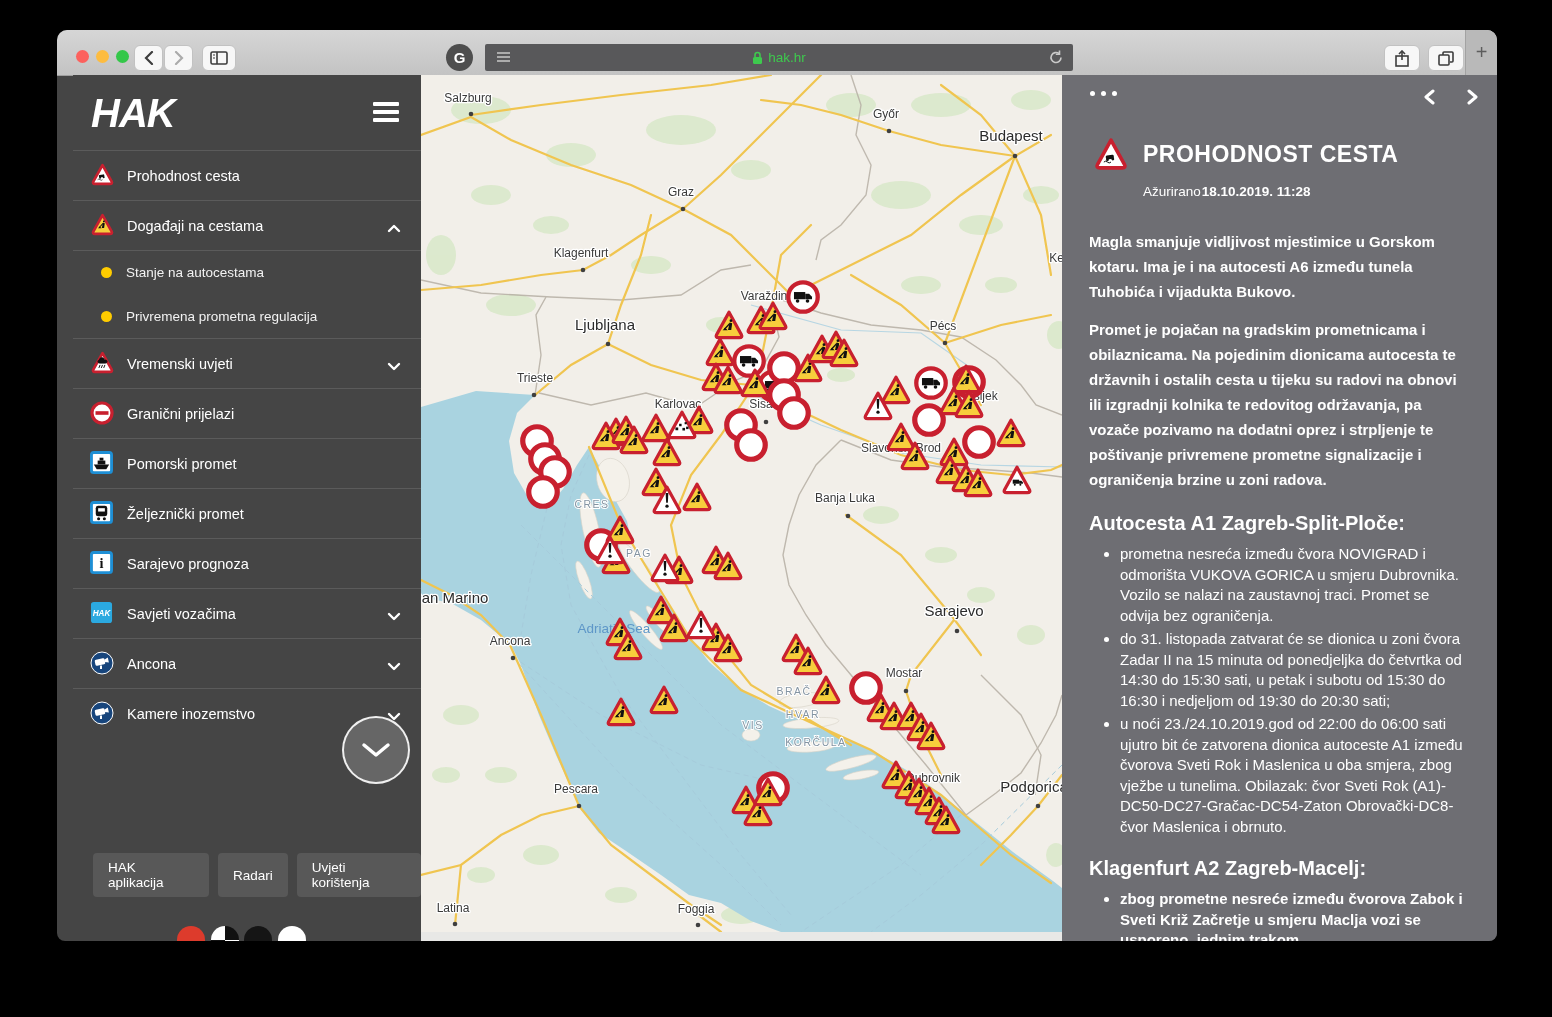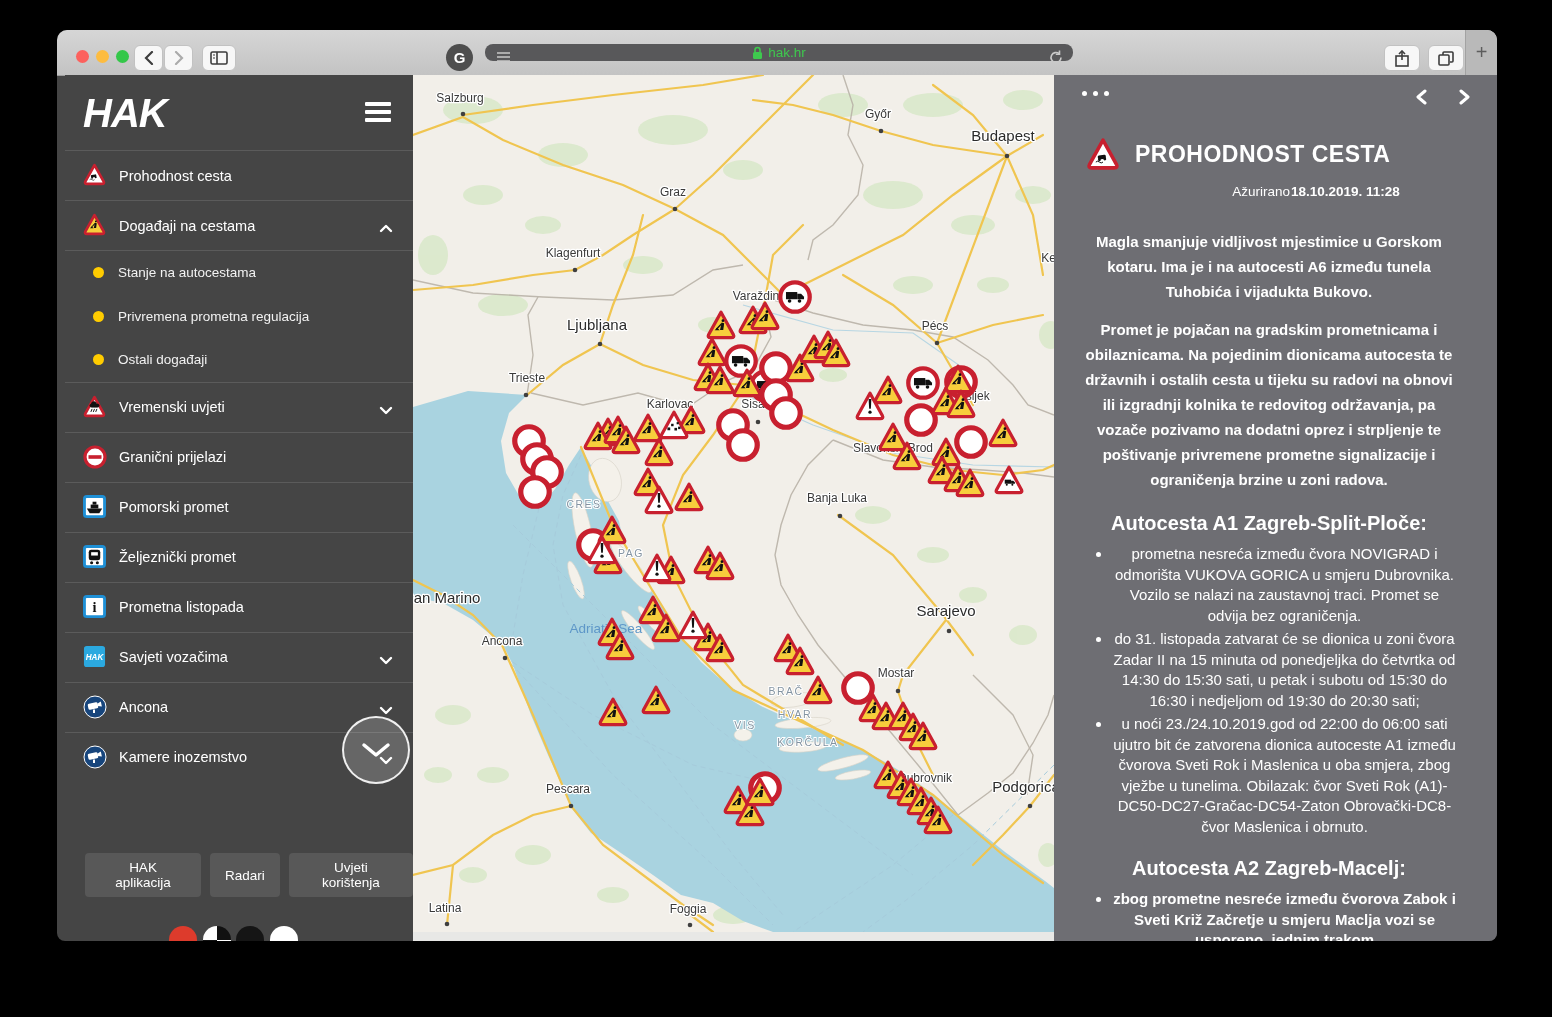--- a/index.html
+++ b/index.html
@@ -8,27 +8,27 @@
   .window{position:absolute;left:57px;top:30px;width:1440px;height:911px;border-radius:10px 10px 8px 8px;
           overflow:hidden;background:#454545;box-shadow:0 25px 60px rgba(0,0,0,.6);}
   
   .toolbar{position:absolute;left:0;top:0;width:100%;height:45px;
            background:linear-gradient(#d6d6d6,#c3c3c3);border-bottom:1px solid #9f9f9f;}
   .tl{position:absolute;top:20px;width:13px;height:13px;border-radius:50%;}
   .tbtn{position:absolute;top:15px;height:26px;background:#f7f7f7;border:1px solid #c2c2c2;border-radius:6px;
         display:flex;align-items:center;justify-content:center;box-sizing:border-box;}
   .gbadge{position:absolute;top:14px;width:27px;height:27px;border-radius:50%;background:#4e4e4e;
           color:#fff;font-weight:bold;font-size:15px;display:flex;align-items:center;justify-content:center;}
-  .urlfield{position:absolute;left:428px;top:14px;width:588px;height:17px;background:#58585a;border-radius:8px;}
+  .urlfield{position:absolute;left:428px;top:14px;width:588px;height:27px;background:#58585a;border-radius:2px;}
   .urltext{position:absolute;left:0;top:0;width:100%;height:100%;display:flex;align-items:center;justify-content:center;
            color:#3ec94e;font-size:13.5px;gap:5px;}
   .plusseg{position:absolute;right:0;top:0;width:31px;height:45px;background:#b9b9b9;border-left:1px solid #a2a2a2;
            display:flex;align-items:center;justify-content:center;color:#5d5d5d;font-size:20px;}
   
-  .content{position:absolute;left:8px;top:45px;width:1440px;height:866px;text-align:center;}
+  .content{position:absolute;left:16px;top:45px;width:1440px;height:866px;}
   .sidebar{position:absolute;left:0;top:0;width:348px;height:866px;background:#454545;overflow:hidden;}
   .mapcol{position:absolute;left:348px;top:0;width:641px;height:866px;background:#e8e8e6;}
   .panel{position:absolute;left:989px;top:0;width:451px;height:866px;background:#6e6e73;overflow:hidden;}
   
   .logo-row{position:relative;height:75px;}
   .logo{position:absolute;left:18px;top:16px;color:#fff;font-size:40px;font-weight:bold;font-style:italic;
         letter-spacing:-1px;}
   .burger{position:absolute;right:22px;top:27px;width:26px;height:20px;cursor:pointer;}
   .burger div{height:3.5px;background:#fff;border-radius:1px;margin-bottom:4.5px;}
   .mitem{position:relative;height:49px;border-top:1px solid rgba(255,255,255,.12);display:flex;align-items:center;
@@ -181,24 +181,20 @@
             </div>
             <div class="sub">
               <div class="subitem">
                 <span class="subdot"></span>
                      <span>Stanje na autocestama</span>
               </div>
               <div class="subitem">
                 <span class="subdot"></span>
                      <span>Privremena prometna regulacija</span>
               </div>
-              <div class="subitem">
-                <span class="subdot"></span>
-                     <span>Ostali događaji</span>
-              </div>
             </div>
             <div class="mitem">
               <span class="ic"><svg width="25" height="23" viewBox="-20 -19 40 38">
                   <use href="#tri-shape" fill="#fff" stroke="#c8202f" stroke-width="4.5" stroke-linejoin="round"></use>
                   <g stroke="#111" stroke-width="1.6">
                     <path d="M-5,-4 a4,4 0 0 1 8,0 h2 a2.5,2.5 0 0 1 0,5 h-10 a2.5,2.5 0 0 1 0,-5 Z" fill="#111"></path>
                     <line x1="-4" y1="4" x2="-6" y2="9"></line>
                     <line x1="0" y1="4" x2="-2" y2="9"></line>
                     <line x1="4" y1="4" x2="2" y2="9"></line>
                   </g>
@@ -236,21 +232,21 @@
                     <circle cx="15" cy="18.5" r="1.6"></circle>
                   </g>
                 </svg></span>
     <span>Željeznički promet</span>
     </div>
             <div class="mitem">
               <span class="ic"><svg width="23" height="23" viewBox="0 0 24 24">
                   <rect x="1.5" y="1.5" width="21" height="21" rx="2.5" fill="#fff" stroke="#1e8fd5" stroke-width="3"></rect>
                   <text x="12" y="18" text-anchor="middle" font-family="Liberation Serif,serif" font-weight="bold" font-size="15" fill="#111">i</text>
                 </svg></span>
-    <span>Prometna listopada</span>
+    <span>Sarajevo prognoza</span>
     </div>
             <div class="mitem">
               <span class="ic"><svg width="23" height="23" viewBox="0 0 24 24">
                   <rect x="1" y="1" width="22" height="22" rx="3" fill="#2ba9e0"></rect>
                   <text x="12" y="15.5" text-anchor="middle" font-family="Liberation Sans,sans-serif" font-style="italic" font-weight="bold" font-size="8.5" fill="#fff">HAK</text>
                 </svg></span>
     <span>Savjeti vozačima</span>
     <span class="mchev"><svg width="14" height="9" viewBox="0 0 14 9">
                   <path d="M2,2 L7,7 L12,2" fill="none" stroke="#fff" stroke-width="2.4" stroke-linecap="round" stroke-linejoin="round"></path>
                 </svg></span>
@@ -640,21 +636,21 @@
         </div>
         <div class="ptext" id="ptext">
               <p>Magla smanjuje vidljivost mjestimice u Gorskom kotaru. Ima je i na autocesti A6 između tunela Tuhobića i vijadukta Bukovo.</p>
               <p>Promet je pojačan na gradskim prometnicama i obilaznicama. Na pojedinim dionicama autocesta te državnih i ostalih cesta u tijeku su radovi na obnovi ili izgradnji kolnika te redovitog održavanja, pa vozače pozivamo na dodatni oprez i strpljenje te poštivanje privremene prometne signalizacije i ograničenja brzine u zoni radova.</p>
               <h3>Autocesta A1 Zagreb-Split-Ploče:</h3>
               <ul>
                 <li>prometna nesreća između čvora NOVIGRAD i odmorišta VUKOVA GORICA u smjeru Dubrovnika. Vozilo se nalazi na zaustavnoj traci. Promet se odvija bez ograničenja.</li>
                 <li>do 31. listopada zatvarat će se dionica u zoni čvora Zadar II na 15 minuta od ponedjeljka do četvrtka od 14:30 do 15:30 sati, u petak i subotu od 15:30 do 16:30 i nedjeljom od 19:30 do 20:30 sati;</li>
                 <li>u noći 23./24.10.2019.god od 22:00 do 06:00 sati ujutro bit će zatvorena dionica autoceste A1 između čvorova Sveti Rok i Maslenica u oba smjera, zbog vježbe u tunelima. Obilazak: čvor Sveti Rok (A1)-DC50-DC27-Gračac-DC54-Zaton Obrovački-DC8-čvor Maslenica i obrnuto.</li>
               </ul>
-              <h3>Autocesta A2 Zagreb-Macelj:</h3>
+              <h3>Klagenfurt A2 Zagreb-Macelj:</h3>
               <ul>
                 <li class="bold">zbog prometne nesreće između čvorova Zabok i Sveti Križ Začretje u smjeru Maclja vozi se usporeno, jednim trakom</li>
               </ul>
             </div>
       </div>
 
       <div class="panel-scroll">
             <div class="thumb"></div>
           </div>
     </div>

